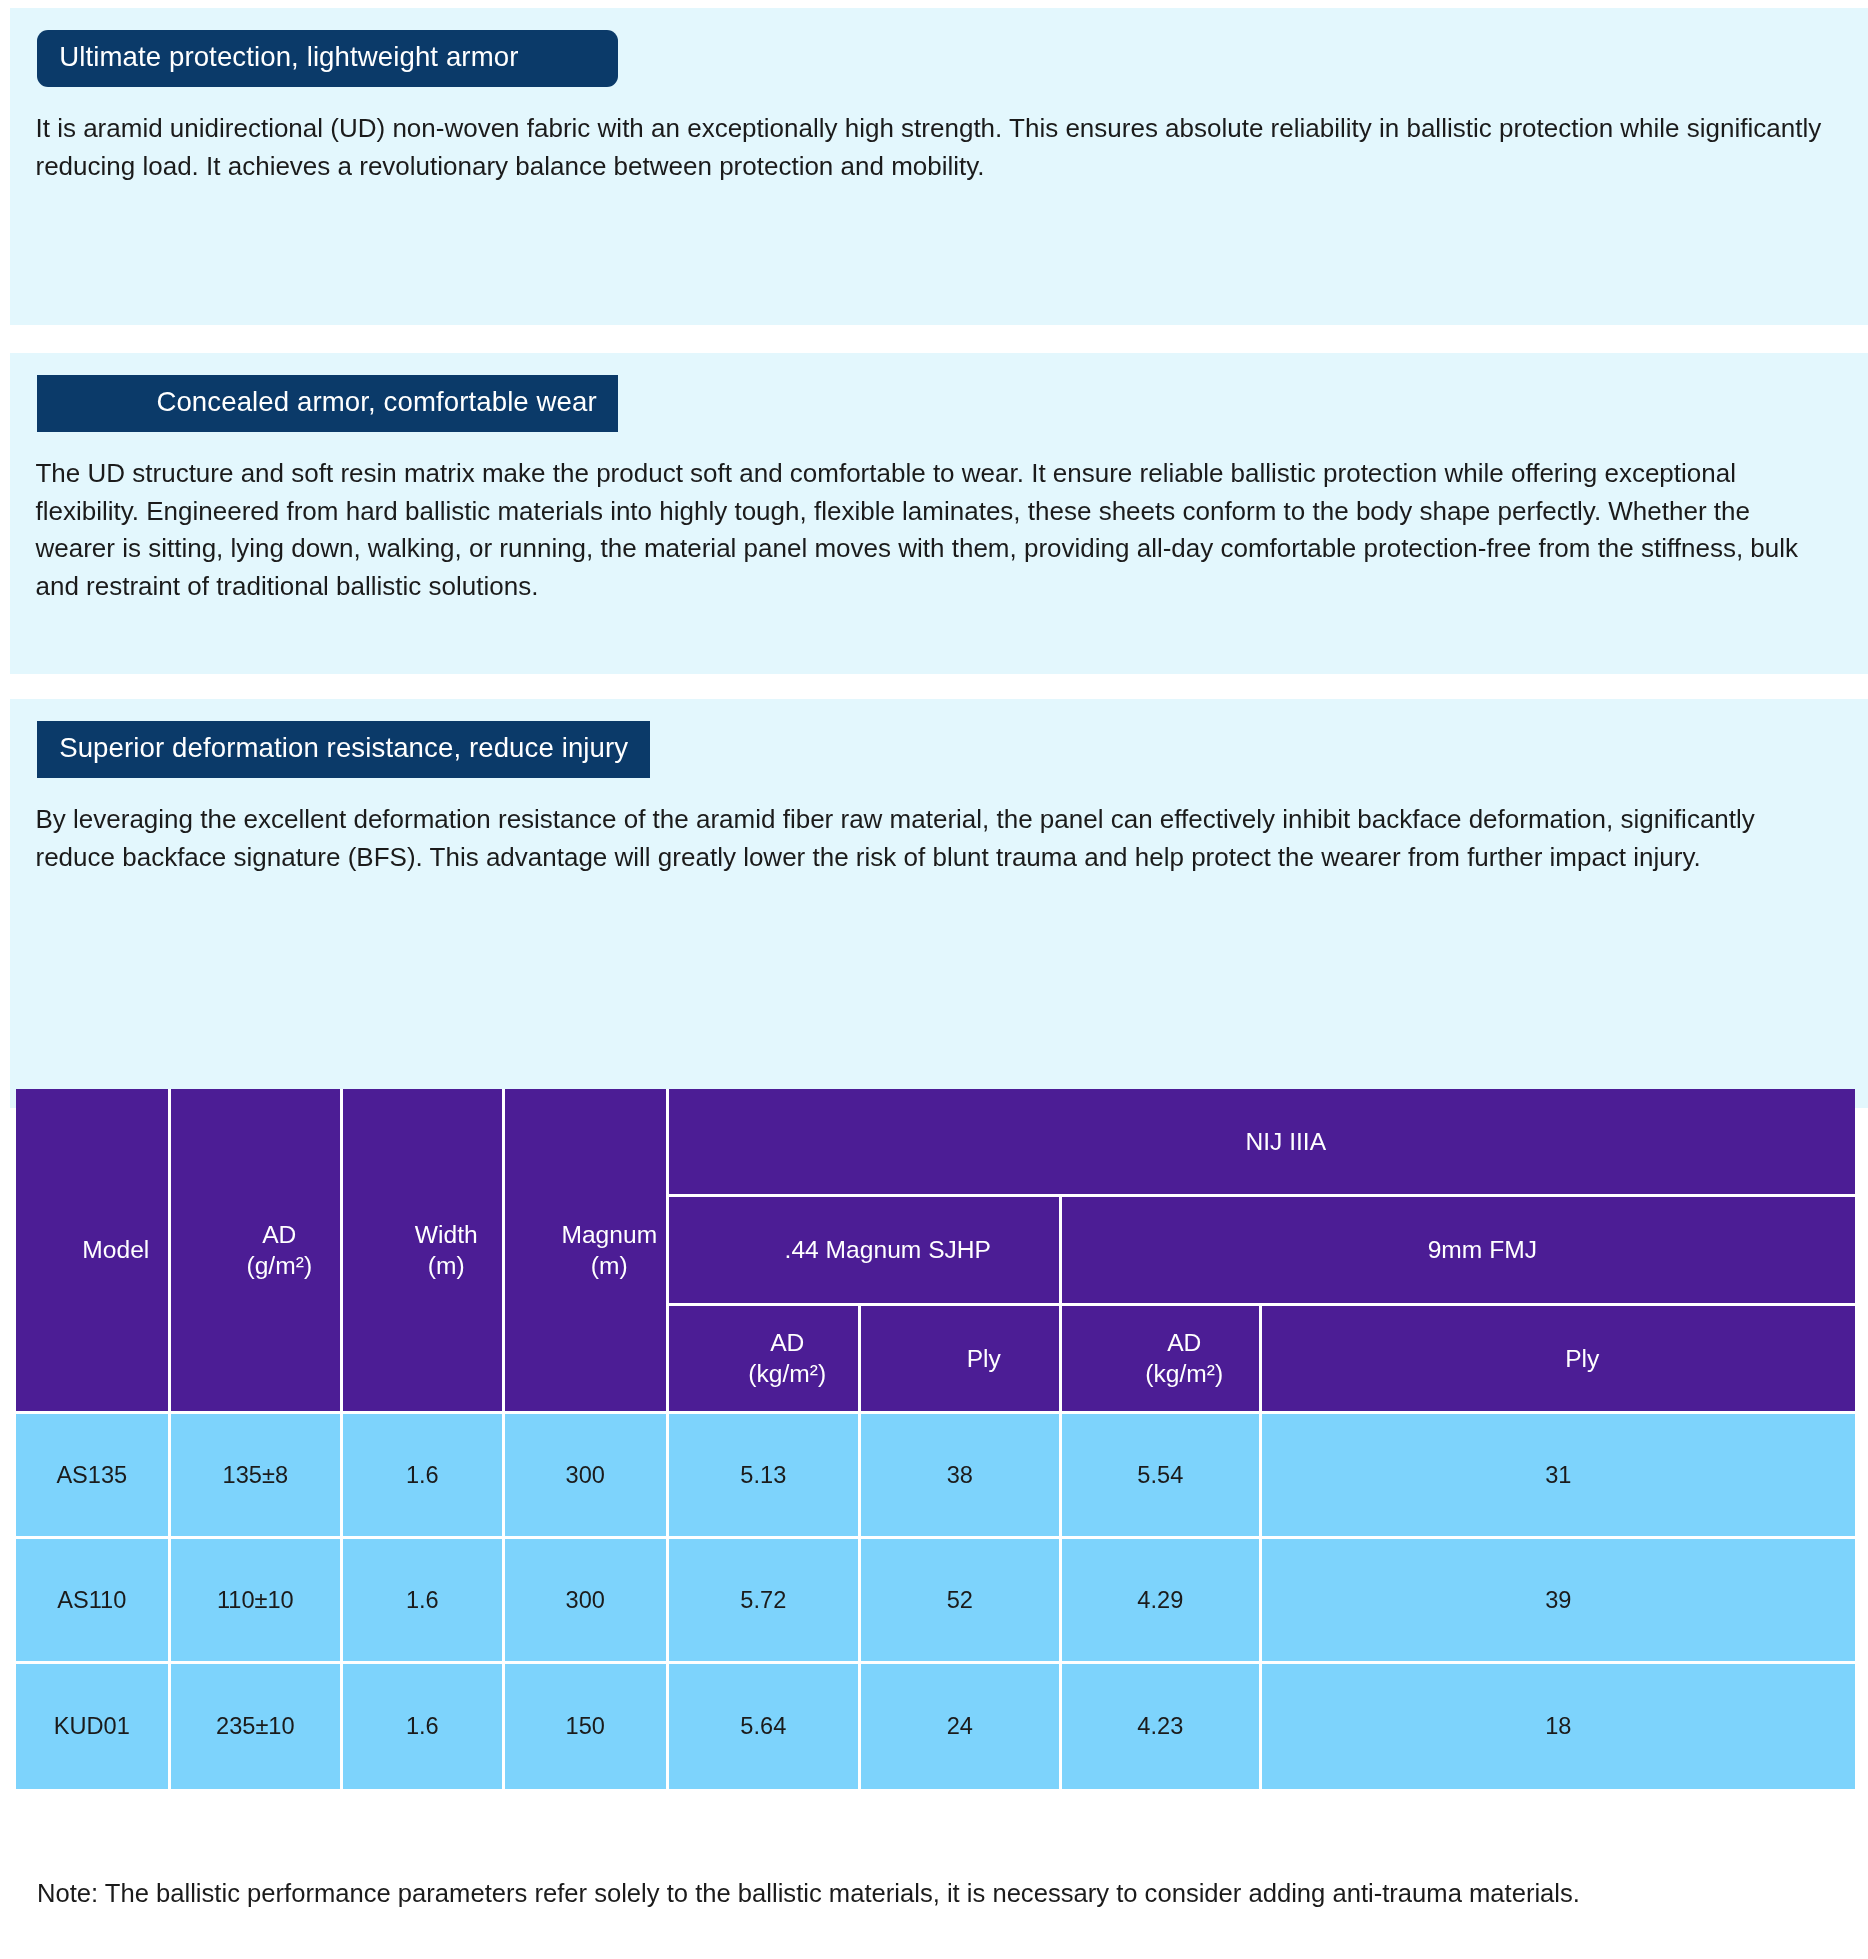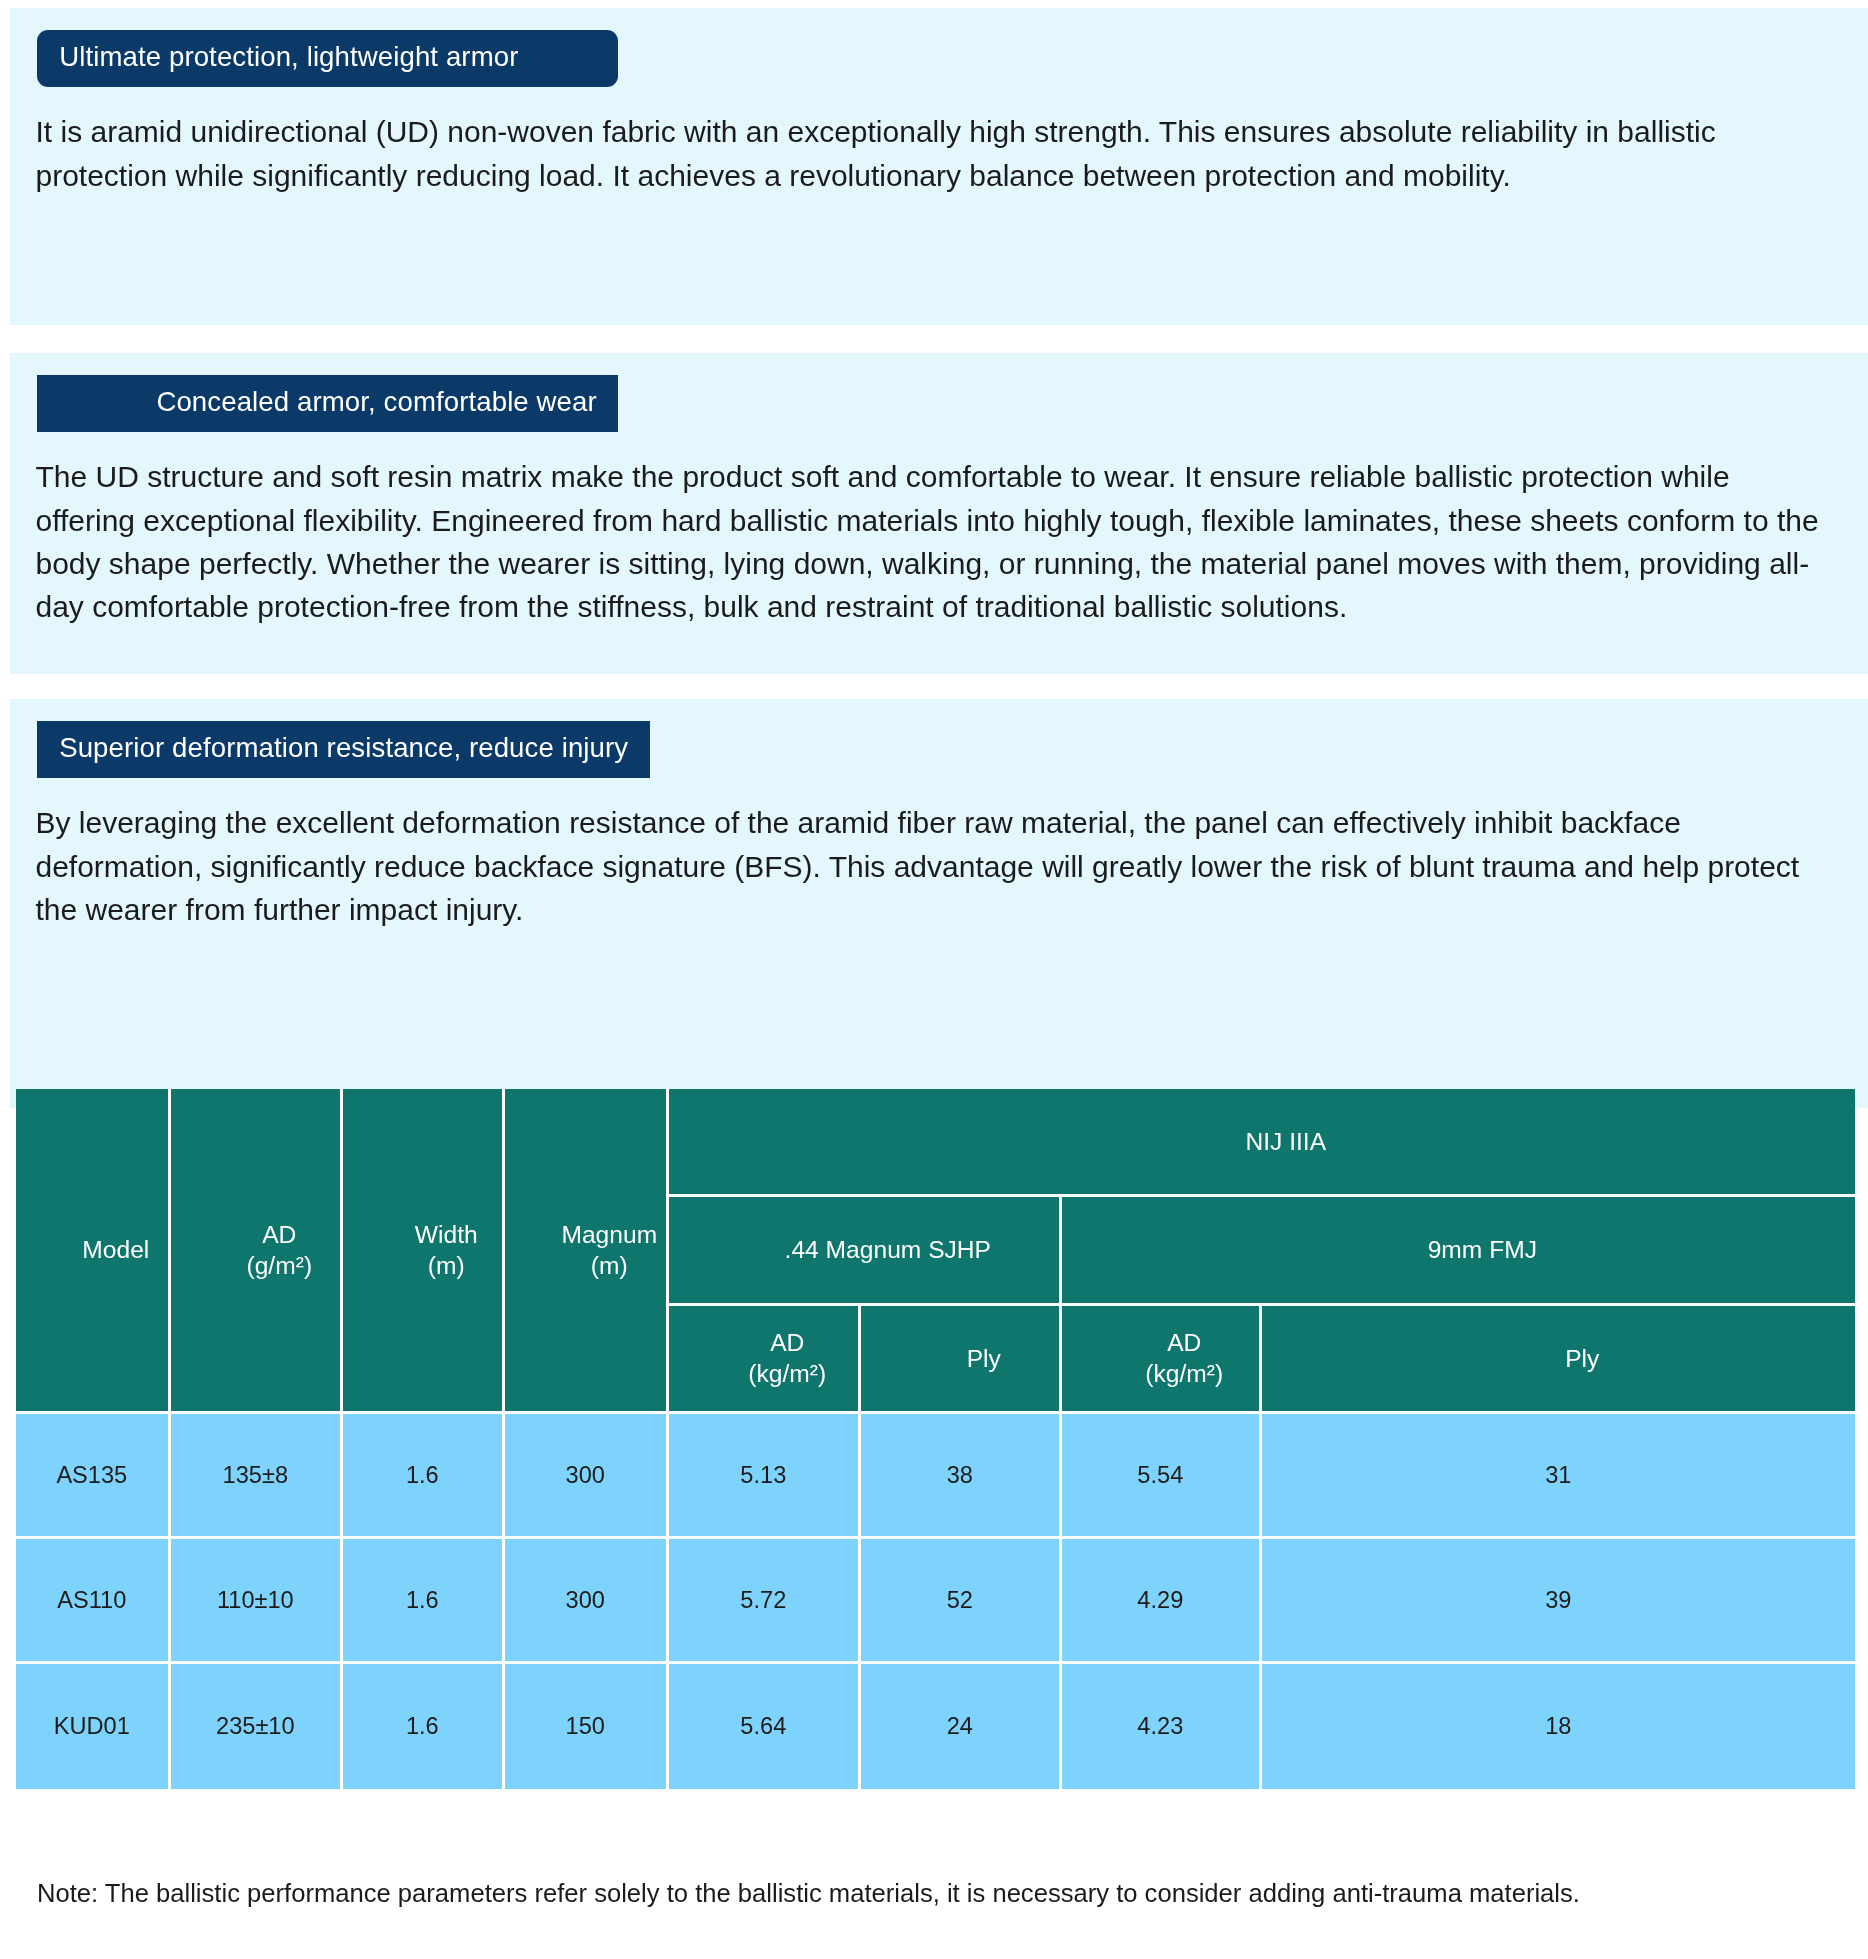--- a/index.html
+++ b/index.html
@@ -32,21 +32,21 @@
     margin: 21.7px 0 0 27.6px;
     min-width: 581px;
     letter-spacing: 0.1px;
   }
   #feature-0 .feature-title { min-width: 581px; border-radius: 11px; }
   #feature-1 .feature-title { min-width: 581px; text-align: right; }
   #feature-2 .feature-title { min-width: 581px; }
 
   .feature-body {
     margin: 23.6px 35px 0 25.6px;
-    font-size: 30px;
+    font-size: 26px;
     line-height: 1.44;
     color: #1b1b1b;
   }
 
   
   .spec-table {
     position: absolute;
     left: 15.8px;
     top: 1089px;
     width: 1838px;
@@ -58,21 +58,21 @@
     text-align: center;
     vertical-align: middle;
     font-size: 23.6px;
     color: #1b1b1b;
     border-right: 3.9px solid #ffffff;
     border-bottom: 3.9px solid #ffffff;
     line-height: 1.28;
   }
   .spec-table td.last-col { border-right: none; }
   .spec-table thead td {
-    background: #0f766e;
+    background: #4c1d95;
     color: #ffffff;
     font-size: 24.6px;
     padding-left: 48px;
   }
   .spec-table tbody td {
     background: #7dd3fc;
     height: 125px;
   }
   .spec-table tbody tr:last-child td { border-bottom: none; text-align: center; }
 

